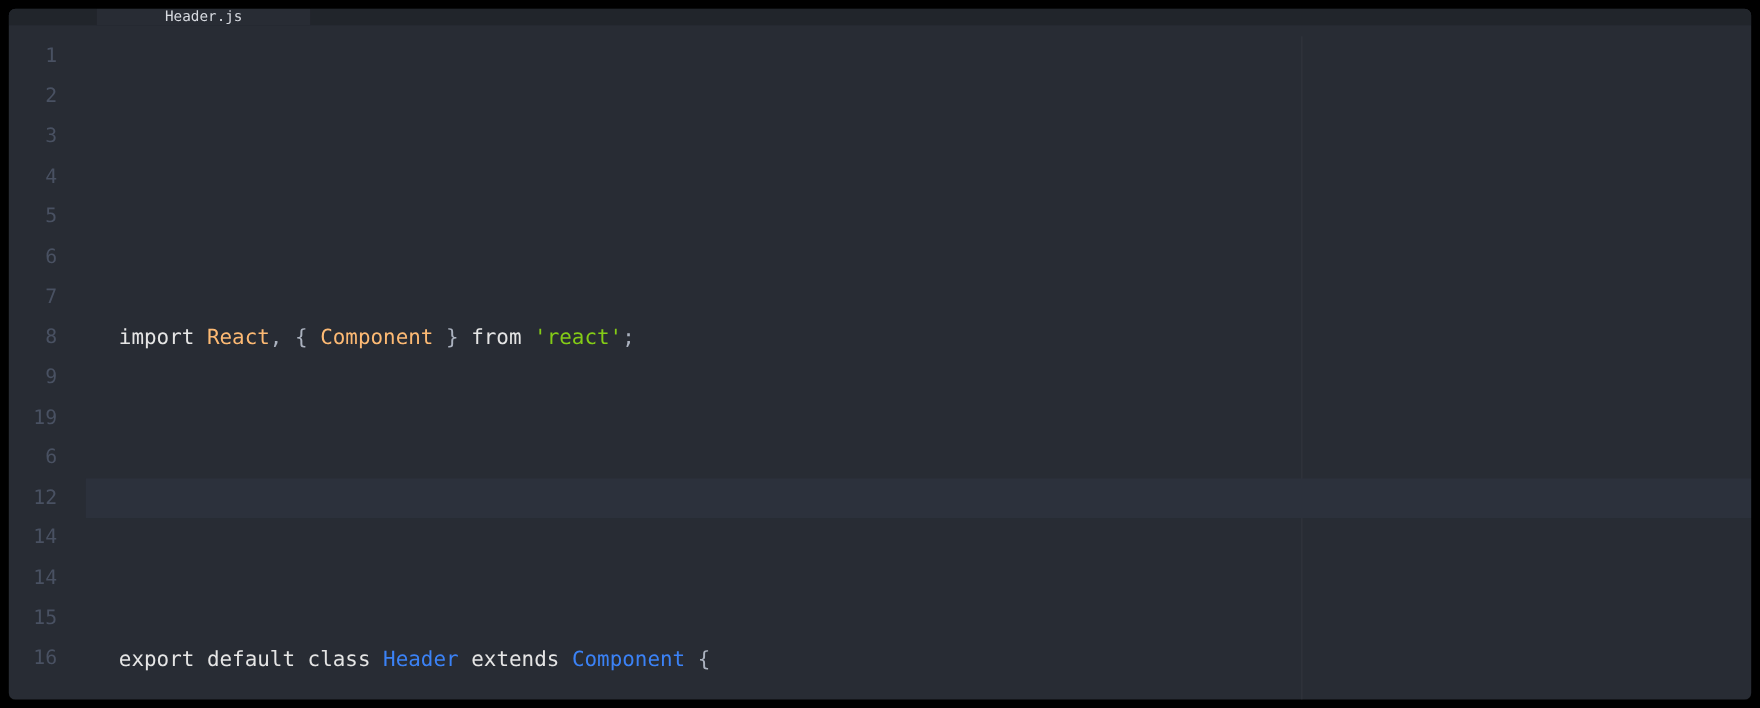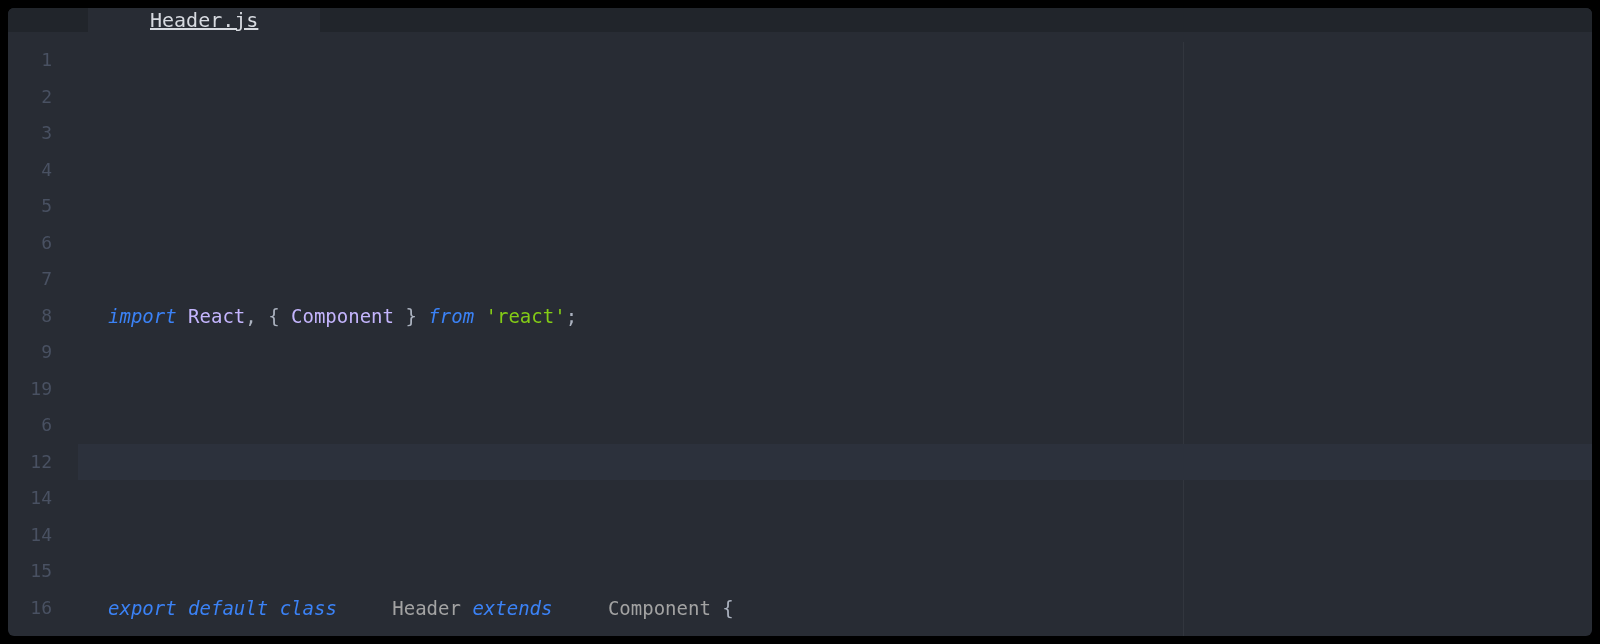--- a/index.html
+++ b/index.html
@@ -30,23 +30,22 @@
   }
   .tab-spacer {
     width: 80px;
   }
   .tab {
     background: #282c34;
     color: #d7dae0;
     padding: 0 62px;
     display: flex;
     align-items: center;
-    font-size: 20px;
+    font-size: 13px;
     border-top: 0px solid transparent;
-    text-decoration: underline;
   }
   .editor-body {
     flex: 1;
     display: flex;
     position: relative;
     padding-top: 10px;
   }
   .gutter {
     width: 70px;
     text-align: right;
@@ -75,23 +74,23 @@
   .code-line { height: 36.5px; padding-left: 30px; }
   .ruler {
     position: absolute;
     top: 0;
     bottom: 0;
     width: 1px;
     background: #3b4048;
     left: 1105px;
     opacity: 0.5;
   }
-  .tok-keyword { color: #3b82f6; font-style: italic; }
-  .tok-class   { color: #c4b5fd; }
-  .tok-type    { color: #a3a3a3; margin-left: 44px; }
+  .tok-keyword { color: #e5e5e5; }
+  .tok-class   { color: #fdba74; }
+  .tok-type    { color: #3b82f6; }
   .tok-string  { color: #84cc16; }
   .tok-punc    { color: #abb2bf; }
 </style>
 </head>
 <body>
 
 <div class="editor-frame">
   <div class="tab-bar">
     <div class="tab-spacer"></div>
     <div class="tab">

